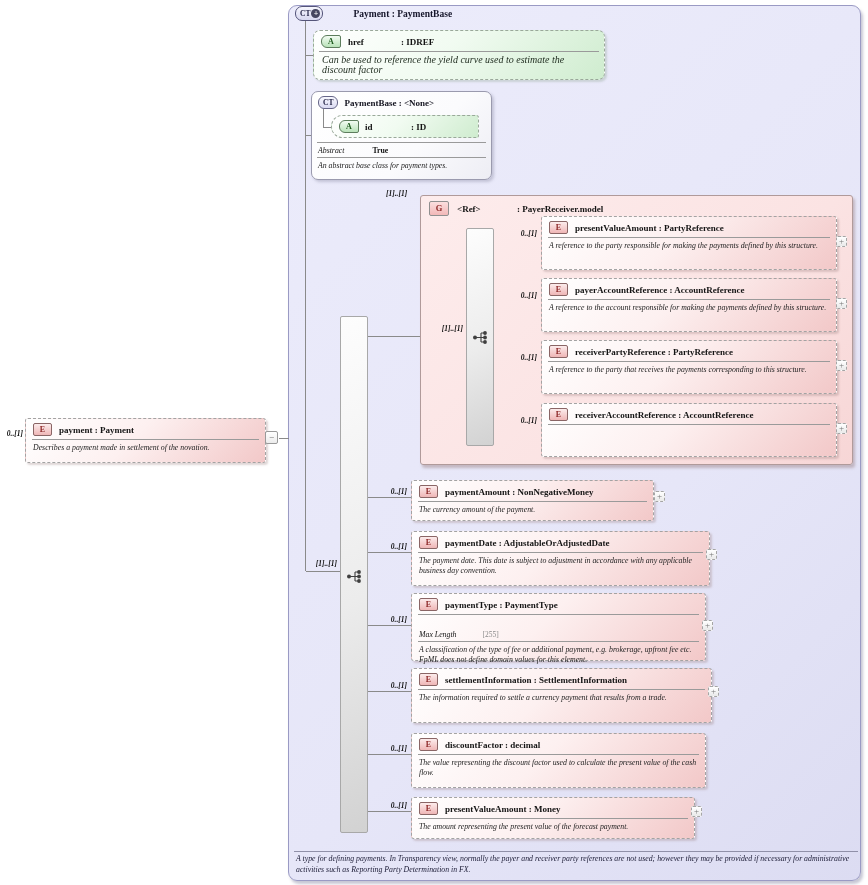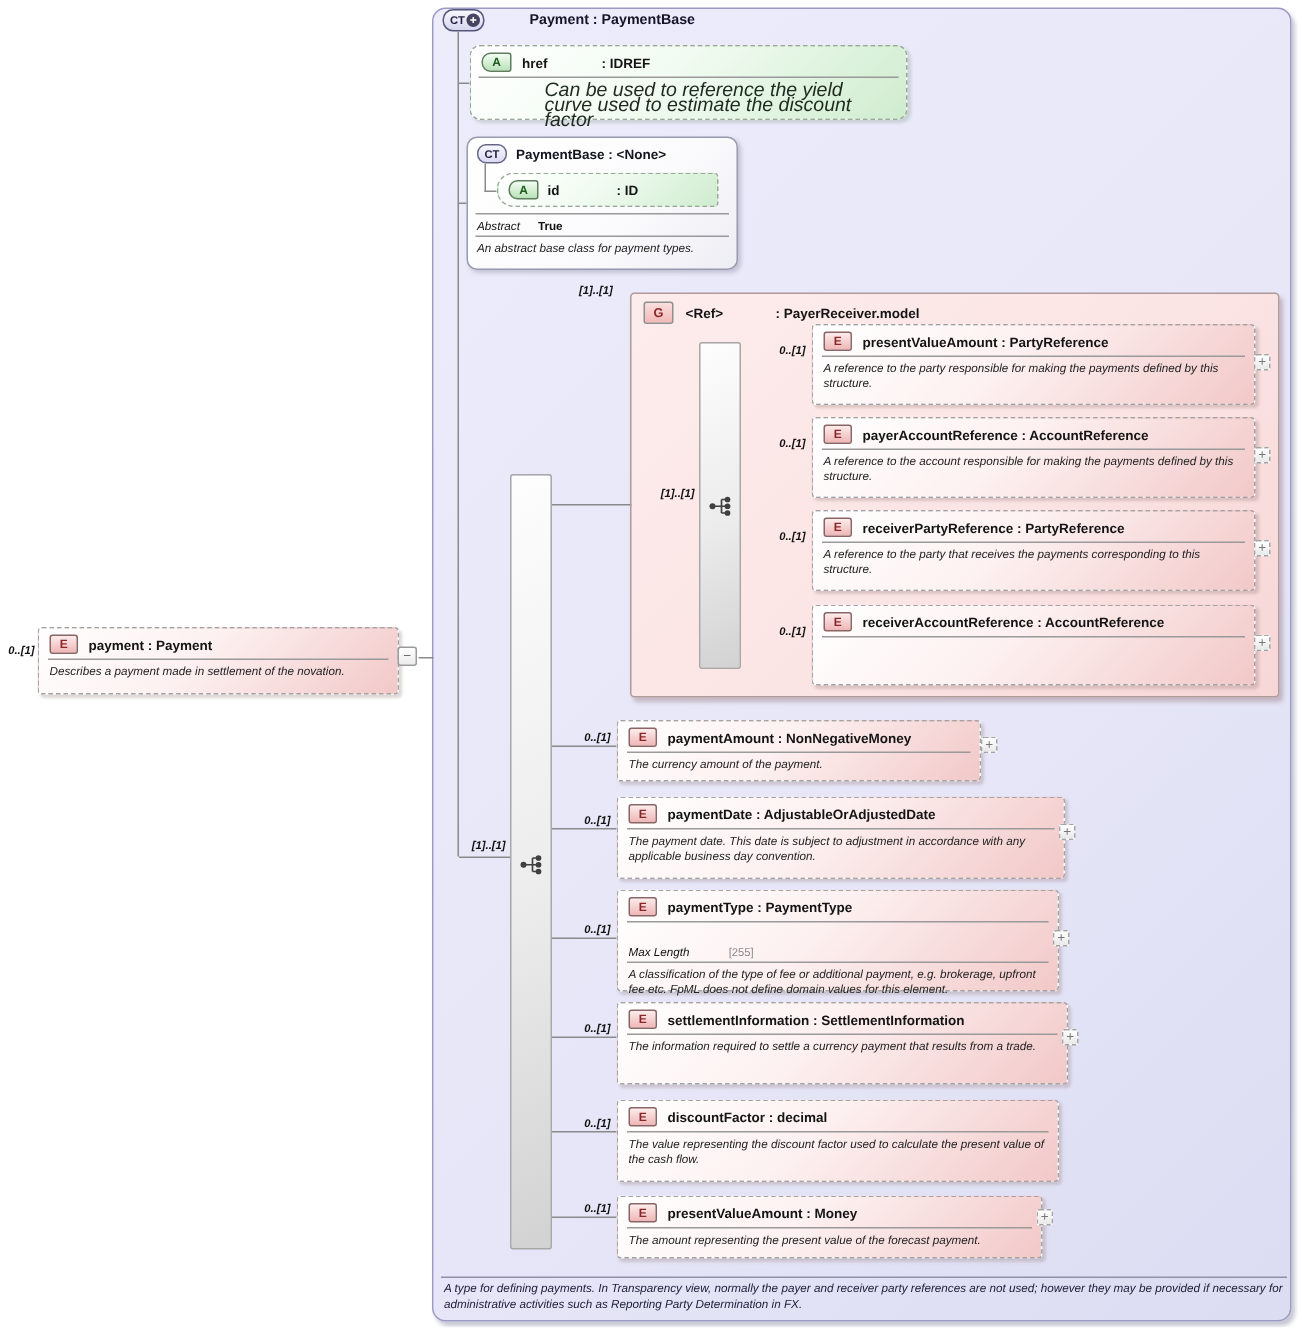--- a/index.html
+++ b/index.html
@@ -1,17 +1,17 @@
 <!DOCTYPE html>
 <html><head>
 <meta charset="utf-8">
 <style>
   html,body{margin:0;padding:0;background:#fff;}
   .stage{position:relative;width:868px;height:885px;background:#ffffff;overflow:hidden;
-         font-family:Liberation Sans, sans-serif;}
+         font-family:Liberation Serif, serif;}
   
   .frame{position:absolute;left:288px;top:5px;width:573px;height:876px;
          background:linear-gradient(135deg,#ececfb 0%,#e6e6f8 60%,#dcdcf2 100%);
          border:1px solid #9a9ac4;border-radius:9px;
          box-shadow:2px 3px 3px rgba(130,130,160,0.45);box-sizing:border-box;}
   .frame-header{position:absolute;left:295px;top:6px;display:flex;align-items:center;gap:7px;}
   .frame-title{font-weight:bold;font-size:9.5px;color:#15152a;margin-left:23px;}
   .ctplus{display:inline-flex;align-items:center;gap:1px;height:13px;padding:0 2px 0 4px;
           border:1px solid #55557a;border-radius:7px;
           background:linear-gradient(#f7f7fe,#d7d7ef);}
@@ -50,32 +50,32 @@
   .abox{position:absolute;background:linear-gradient(135deg,#ffffff 0%,#f1fbf1 45%,#cfeccf 100%);
         border:1px dashed #9aa89a;border-radius:7px;box-sizing:border-box;
         box-shadow:2px 2px 2px rgba(110,140,110,0.25);}
   .arow{display:flex;align-items:center;gap:7px;padding:4px 7px 2px 7px;}
   .aicon{flex:0 0 auto;width:18px;height:11px;border-radius:6px 2px 2px 6px;
          background:linear-gradient(#f3fcf3,#b9e2b9);border:1px solid #5d7d5d;color:#1f5c1f;
          font-weight:bold;font-size:8px;line-height:11px;text-align:center;}
   .aname{font-weight:bold;font-size:9px;color:#141414;}
   .atype{font-weight:bold;font-size:9px;color:#141414;}
   .asep{height:1px;background:#9a9a9a;margin:1px 5px;}
-  .adesc{font-style:italic;font-size:13px;line-height:10px;color:#1d2a1d;padding:2px 13px 0 8px;margin-left:41px;}
+  .adesc{font-style:italic;font-size:10px;line-height:10px;color:#1d2a1d;padding:2px 13px 0 8px;}
   
   .wbox{position:absolute;background:linear-gradient(135deg,#ffffff 0%,#fbfbfd 60%,#ededf4 100%);
         border:1px solid #9a9aae;border-radius:7px;box-sizing:border-box;
         box-shadow:2px 2px 3px rgba(120,120,145,0.35);}
   .wrow{display:flex;align-items:center;gap:6px;padding:4px 6px 2px 6px;}
   .wtitle{font-weight:bold;font-size:9px;color:#141420;white-space:nowrap;}
   .apill{display:flex;align-items:center;gap:6px;height:23px;margin:4px 12px 4px 19px;padding:0 7px;
          border:1px dashed #9aa89a;border-radius:12px 3px 3px 12px;
          background:linear-gradient(135deg,#ffffff 0%,#f1fbf1 45%,#cfeccf 100%);box-sizing:border-box;}
   .wsep{height:1px;background:#9a9a9a;margin:1px 5px;}
-  .abs-row{display:flex;align-items:baseline;gap:12px;padding:2px 6px 1px 6px;}
+  .abs-row{display:flex;align-items:baseline;gap:28px;padding:2px 6px 1px 6px;}
   .abs-label{font-style:italic;font-size:7.8px;color:#111;}
   .abs-value{font-weight:bold;font-size:7.8px;color:#111;}
   .wdesc{font-style:italic;font-size:7.8px;line-height:10px;color:#222;padding:2px 6px 0 6px;}
   
   .gbox{position:absolute;background:linear-gradient(135deg,#fdecec 0%,#fbe3e3 60%,#f7d6d6 100%);
         border:1px solid #b09a9a;border-radius:3px;box-sizing:border-box;
         box-shadow:2px 3px 3px rgba(140,110,110,0.4);}
   .grow{display:flex;align-items:center;gap:8px;padding:5px 8px 2px 8px;}
   .gicon{flex:0 0 auto;width:18px;height:13px;background:linear-gradient(#fbdede,#f2b8b8);
          border:1px solid #8f8f8f;border-radius:2px;color:#8d2727;font-weight:bold;

